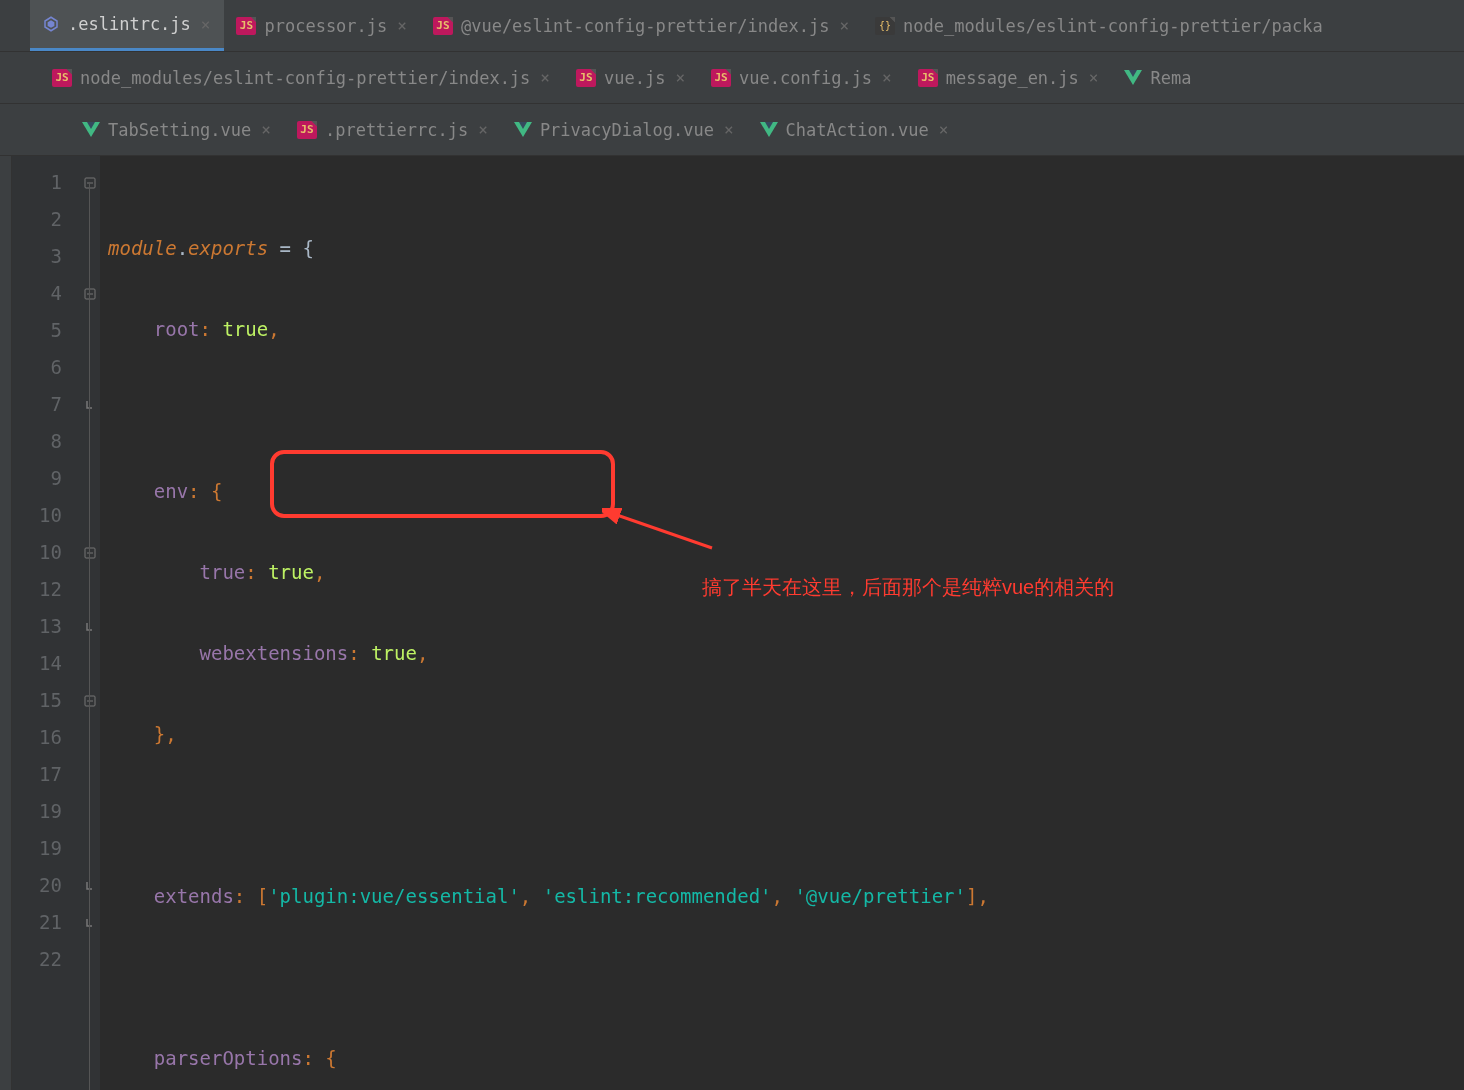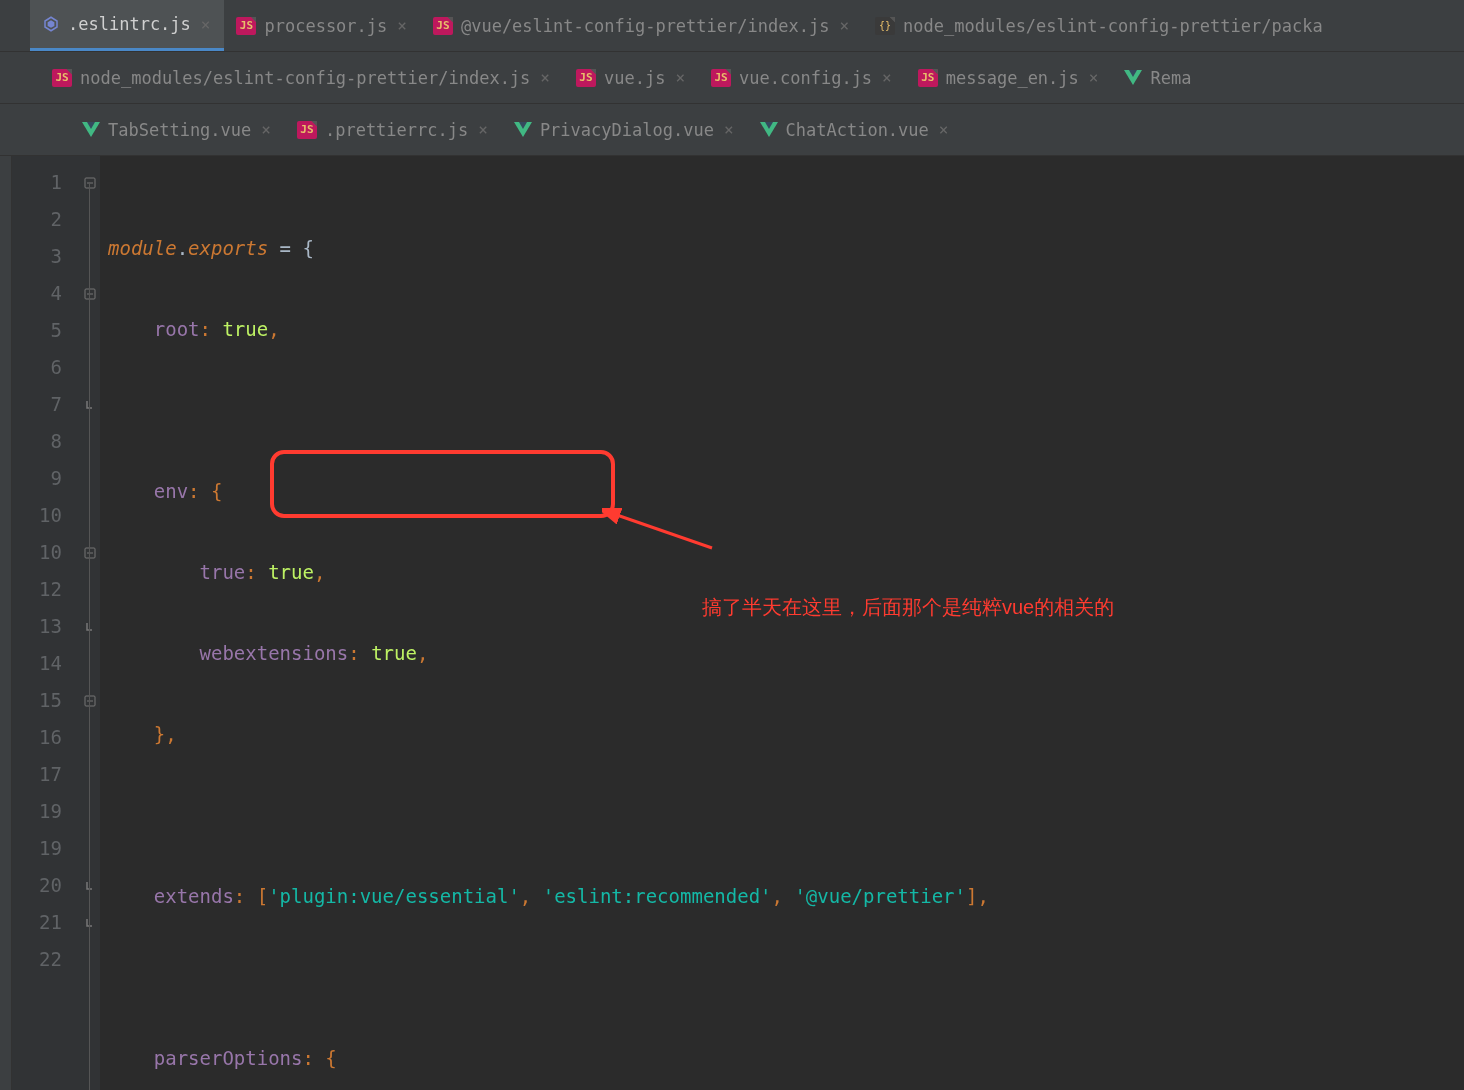--- a/index.html
+++ b/index.html
@@ -179,21 +179,21 @@
   pointer-events: none;
 }
 .annotation-arrow {
   position: absolute;
   top: 352px;
   left: 502px;
   pointer-events: none;
 }
 .annotation-text {
   position: absolute;
-  top: 376px;
+  top: 356px;
   left: 602px;
   color: #ff3b30;
   font-size: 20px;
   line-height: 1.5;
   font-family: 'PingFang SC', 'Microsoft YaHei', sans-serif;
   pointer-events: none;
 }
 </style>
 </head>
 <body>

